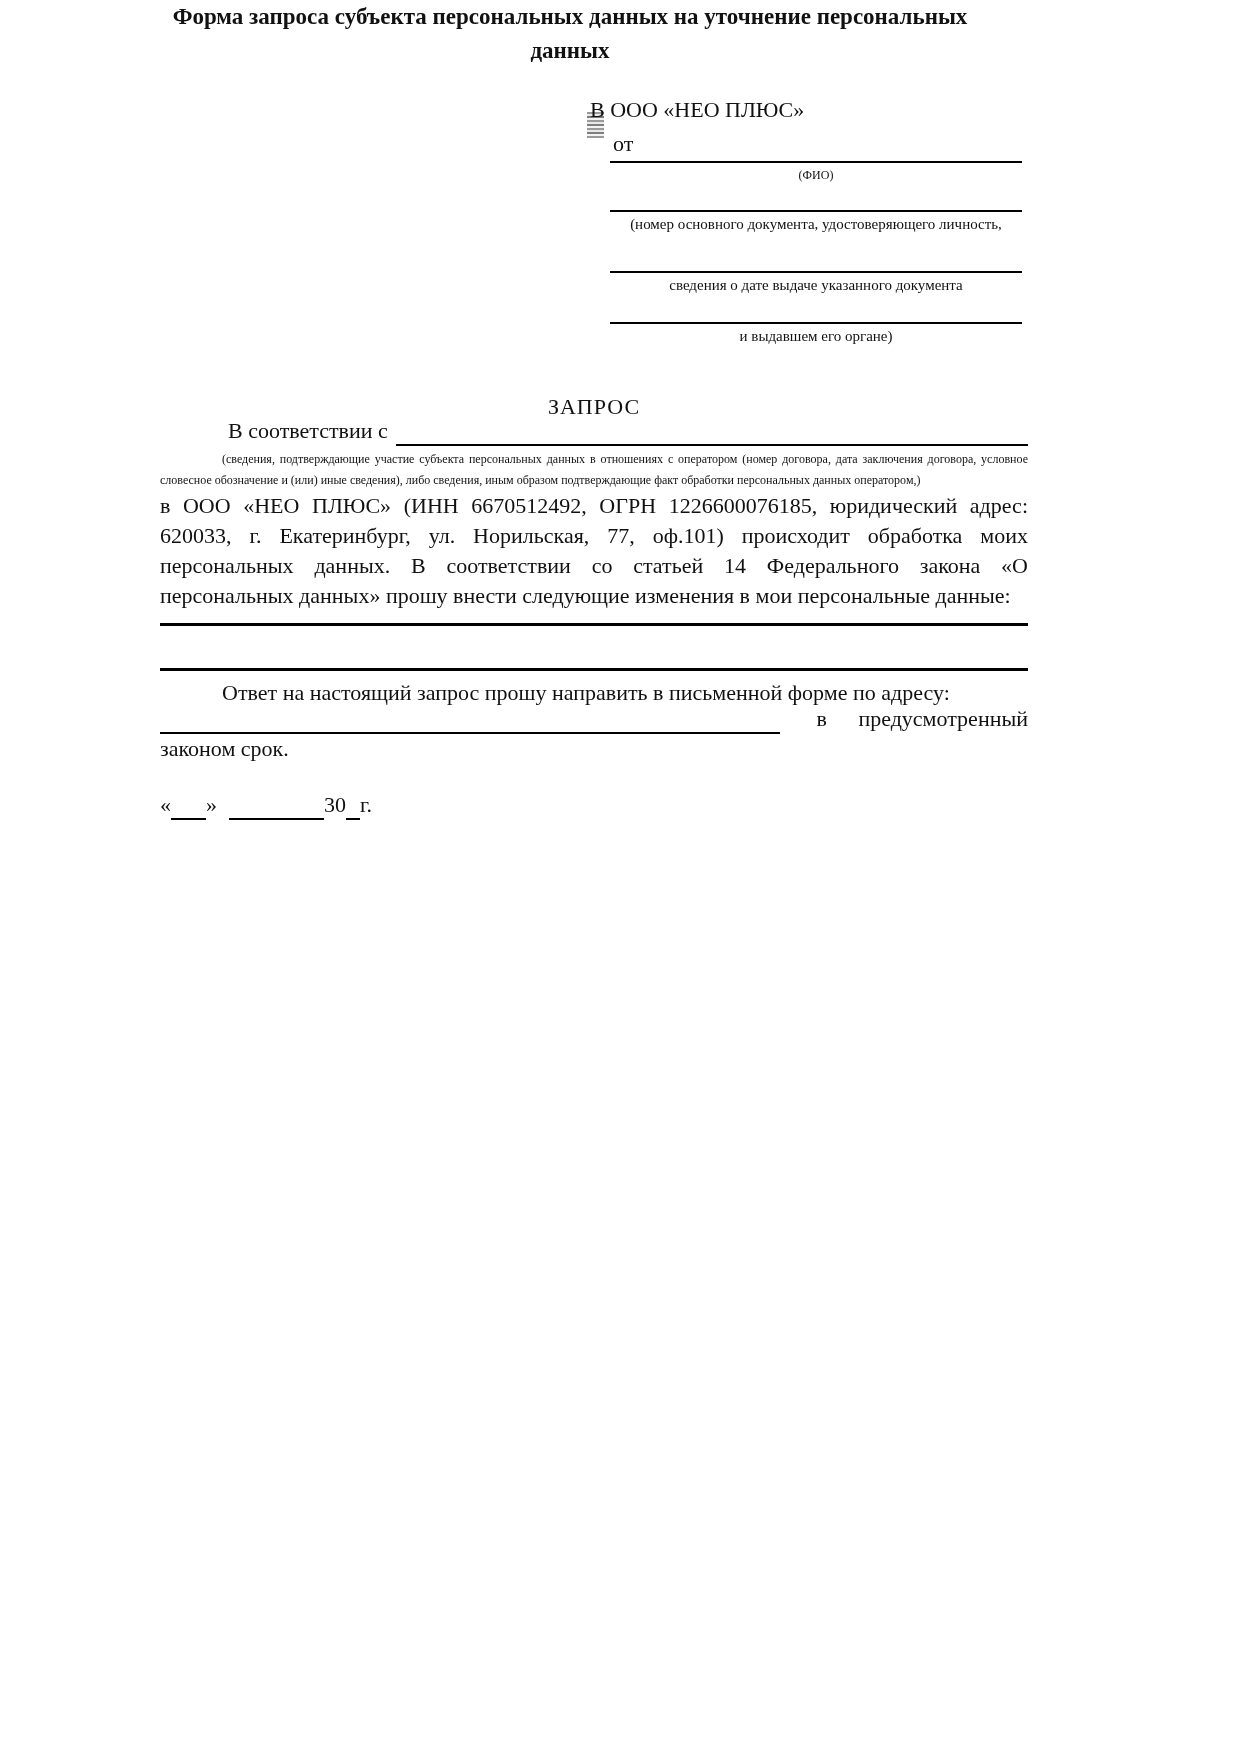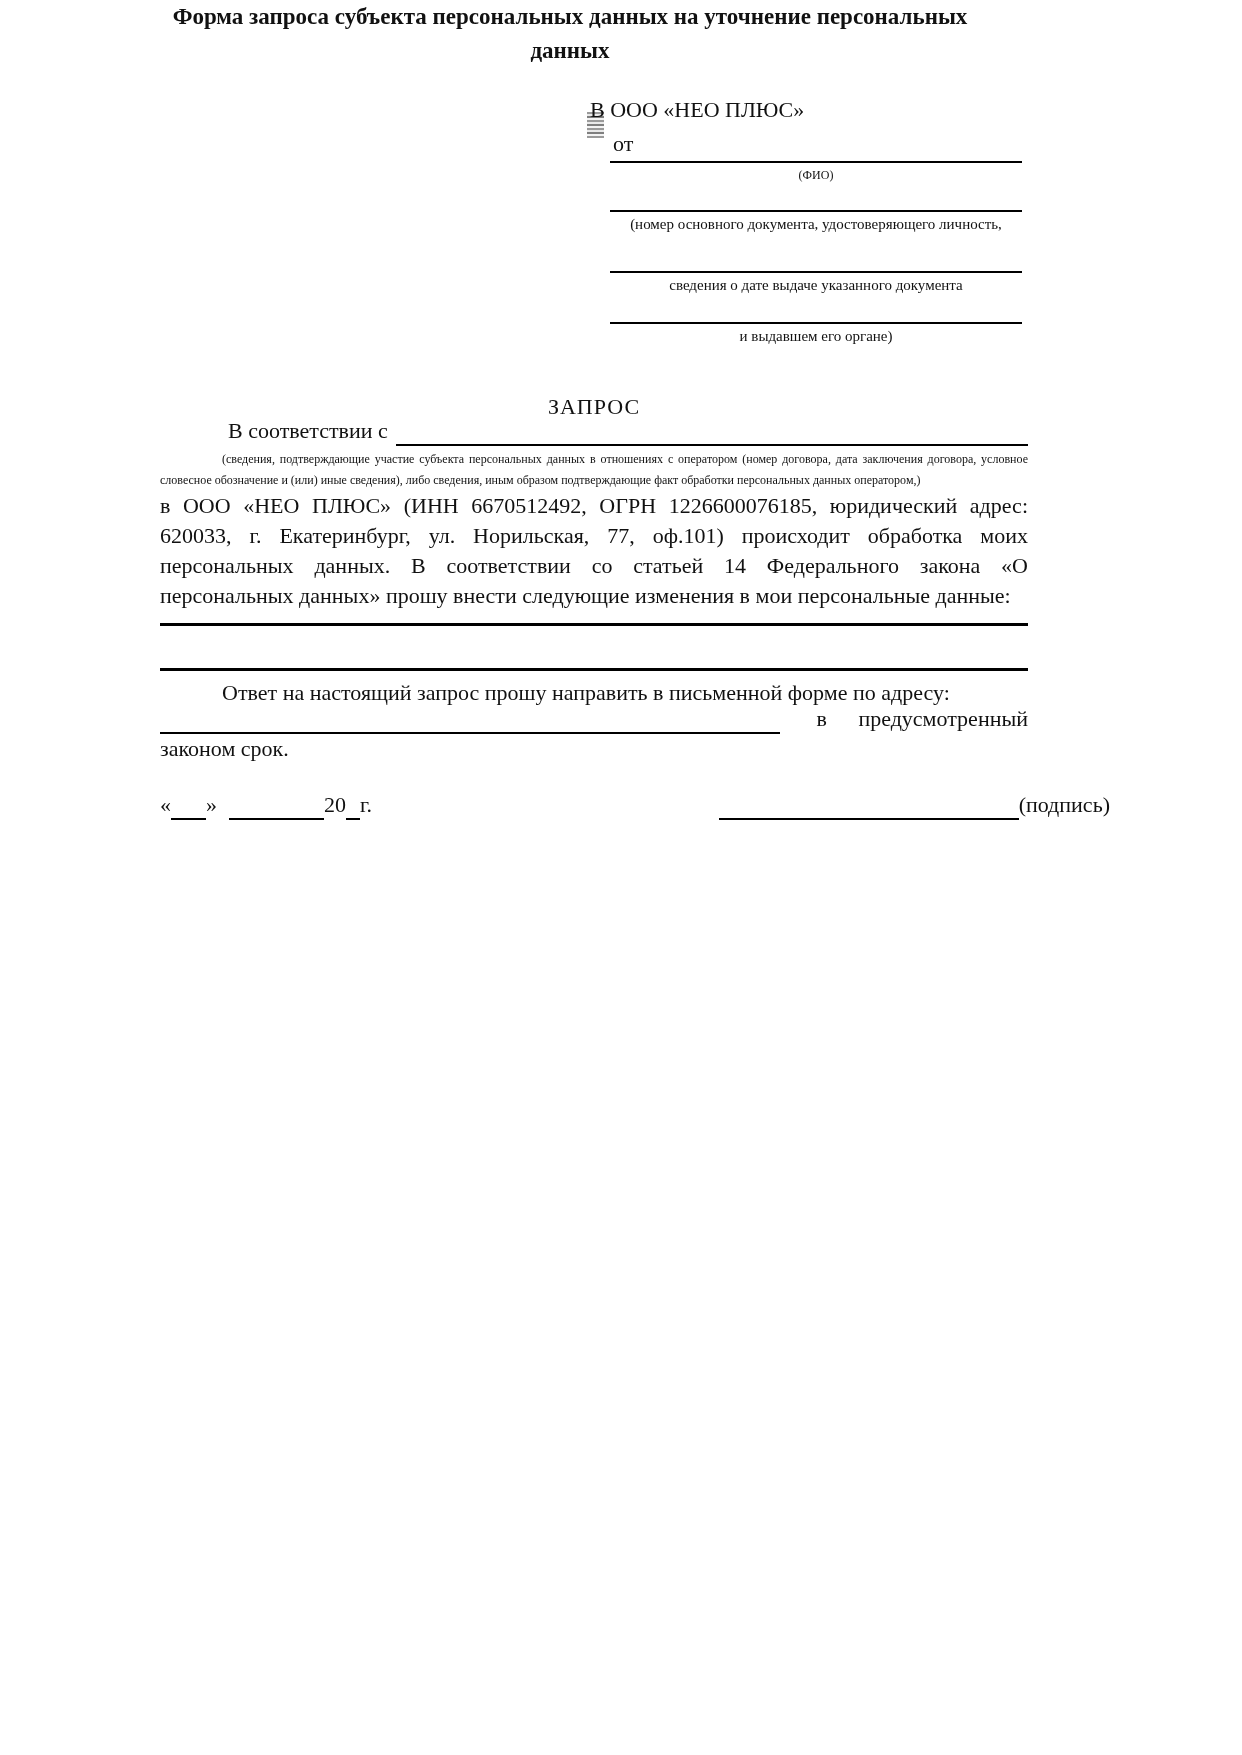--- a/index.html
+++ b/index.html
@@ -112,21 +112,18 @@
 
     <div class="resp1">Ответ на настоящий запрос прошу направить в письменной форме по адресу:</div>
     <div class="resp2">
       <span class="line"></span>
       <span class="tail">в предусмотренный</span>
     </div>
     <div class="resp3">законом срок.</div>
 
     <div class="date-sig">
       <span class="nowrap">
-        <span>«</span><span class="u u35"></span><span>»</span><span class="u u95"></span><span>20</span><span class="u u14"></span><span>г.</span>
-      </span>
-      <span class="nowrap">
-        <span class="u u300"></span><span>(подпись)</span>
+        <span>«</span><span class="u u35"></span><span>»</span><span class="u u95"></span><span>30</span><span class="u u14"></span><span>г.</span>
       </span>
     </div>
 
   </div>
 </div>
 
 </body></html>

